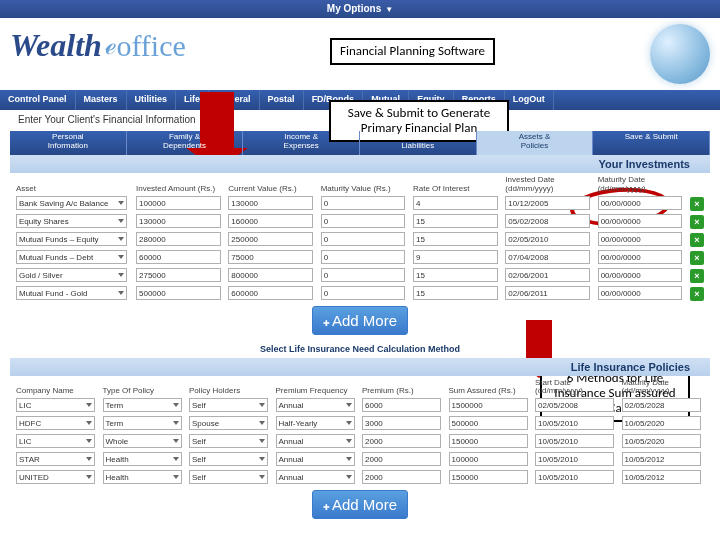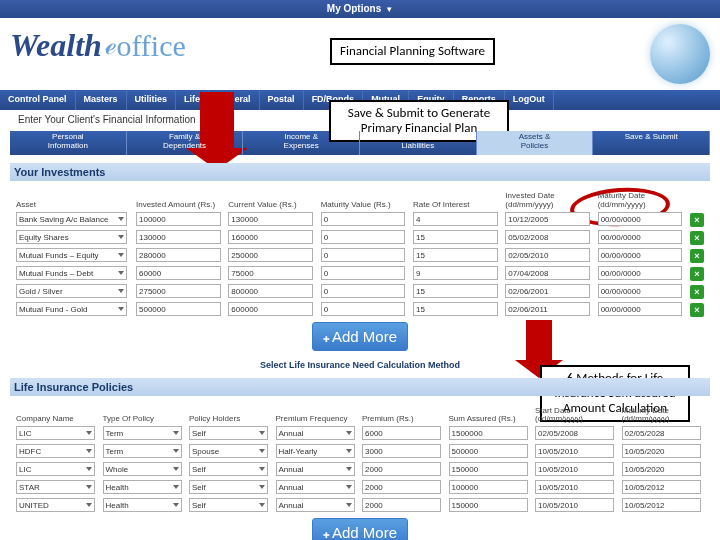--- a/index.html
+++ b/index.html
@@ -20,21 +20,21 @@
   .arrow1 { left: 200px; top: 92px; }
   .arrow2 { left: 526px; top: 320px; width: 26px; height: 40px; }
   .arrow2::after { left: -11px; bottom: -18px; border-left: 24px solid transparent; border-right: 24px solid transparent; border-top: 18px solid #c00000; }
   .red-circle { position: absolute; border: 4px solid #c00000; border-radius: 50%; width: 100px; height: 38px; left: 570px; top: 188px; transform: rotate(-4deg); }
   .mainnav { background: linear-gradient(#3560b0,#274888); height: 20px; display: flex; }
   .mainnav div { color: #fff; font-size: 9px; font-weight: bold; padding: 4px 8px; border-right: 1px solid #4a6fb0; cursor: pointer; }
   .subhdr { padding: 4px 18px; font-size: 10px; color: #333; filter: blur(0.5px); }
   .tabs { background: linear-gradient(#3560b0,#274888); margin: 2px 10px 0 10px; display: flex; height: 24px; }
   .tabs div { color: #fff; font-size: 8px; text-align: center; padding: 2px 6px; border-right: 1px solid #6a8acc; line-height: 1.1; flex: 1; cursor: pointer; filter: blur(0.4px); }
   .tabs div.active { background: #bcd4ee; color: #1a3a6a; }
-  .section-title { background: linear-gradient(#cfe0f4,#b8d0ec); color: #1a3a6a; font-weight: bold; padding: 3px 4px; margin: 8px 10px; font-size: 11px; filter: blur(0.3px); }
+  .section-title { background: linear-gradient(#cfe0f4,#b8d0ec); color: #1a3a6a; font-weight: bold; padding: 3px 20px; margin: 0 10px; font-size: 11px; filter: blur(0.3px); text-align: right; }
   .panel { margin: 0 10px; background: #fff; padding: 2px 4px; }
   table { width: 100%; border-collapse: collapse; table-layout: fixed; }
   th { font-size: 8px; font-weight: normal; color: #444; text-align: left; padding: 1px 2px; vertical-align: bottom; line-height: 1.1; filter: blur(0.6px); }
   td { padding: 1px 2px; }
   .inp { display: inline-block; border: 1px solid #b0b0b0; background: #fff; height: 14px; width: 96%; padding: 0 2px; font-size: 8px; line-height: 14px; color: #333; filter: blur(0.5px); overflow: hidden; white-space: nowrap; }
   .sel { position: relative; }
   .sel::after { content: ''; position: absolute; right: 2px; top: 4px; border-left: 3px solid transparent; border-right: 3px solid transparent; border-top: 4px solid #666; }
   .del { display: inline-block; width: 14px; height: 14px; background: #2a9a2a; color: #fff; text-align: center; line-height: 14px; font-size: 9px; font-weight: bold; border-radius: 2px; cursor: pointer; }
   .addmore-row { text-align: center; padding: 3px 0; }
   .addmore { display: inline-block; background: linear-gradient(#5aa0e0,#3a7acc); color: #fff; font-size: 15px; padding: 5px 10px; border-radius: 3px; cursor: pointer; border: 1px solid #3a7acc; }

